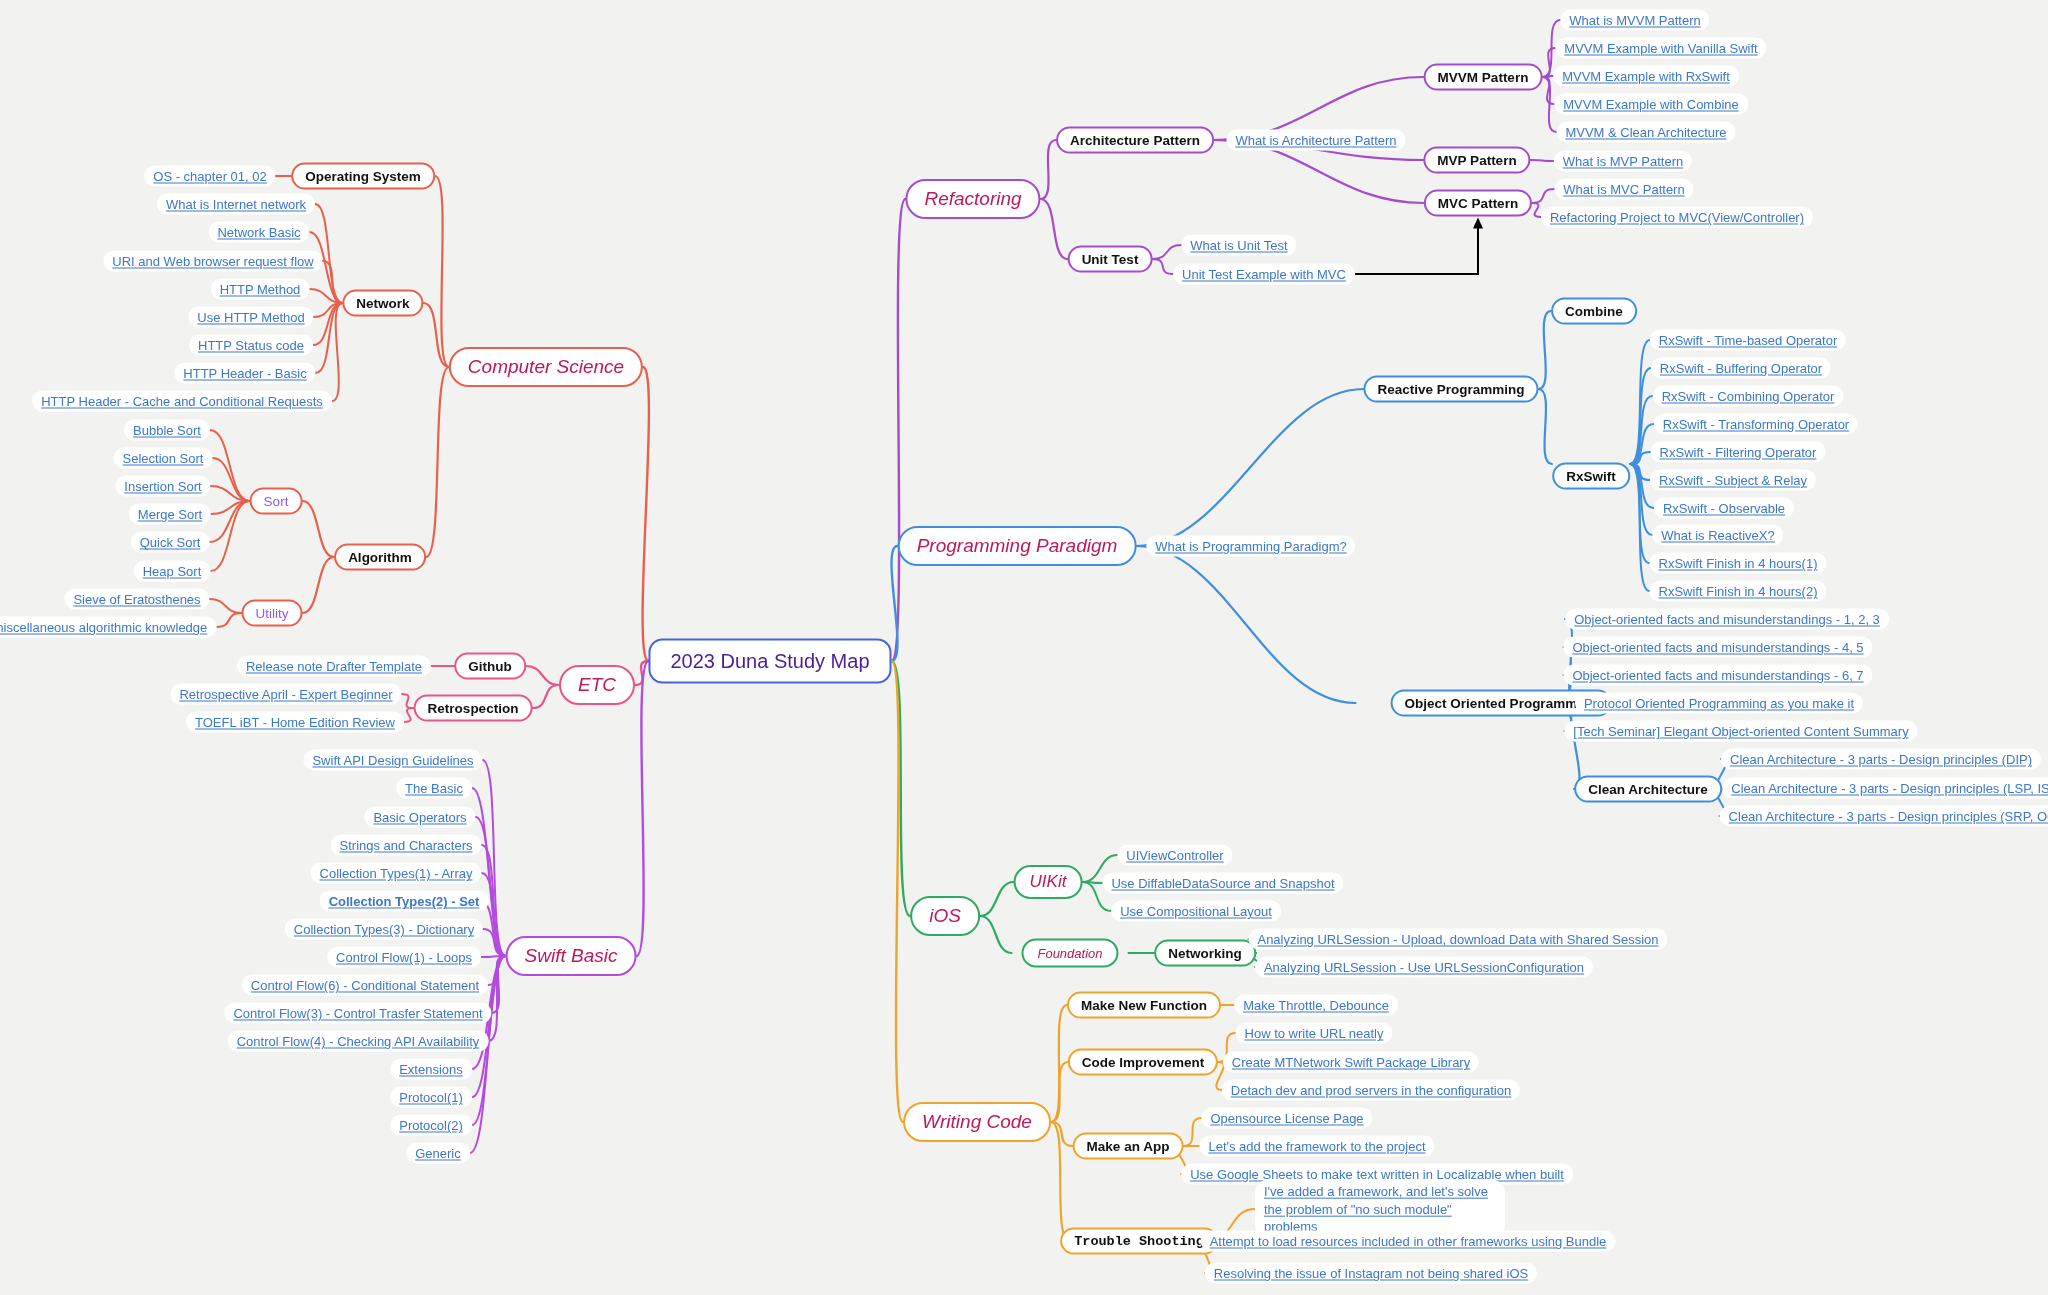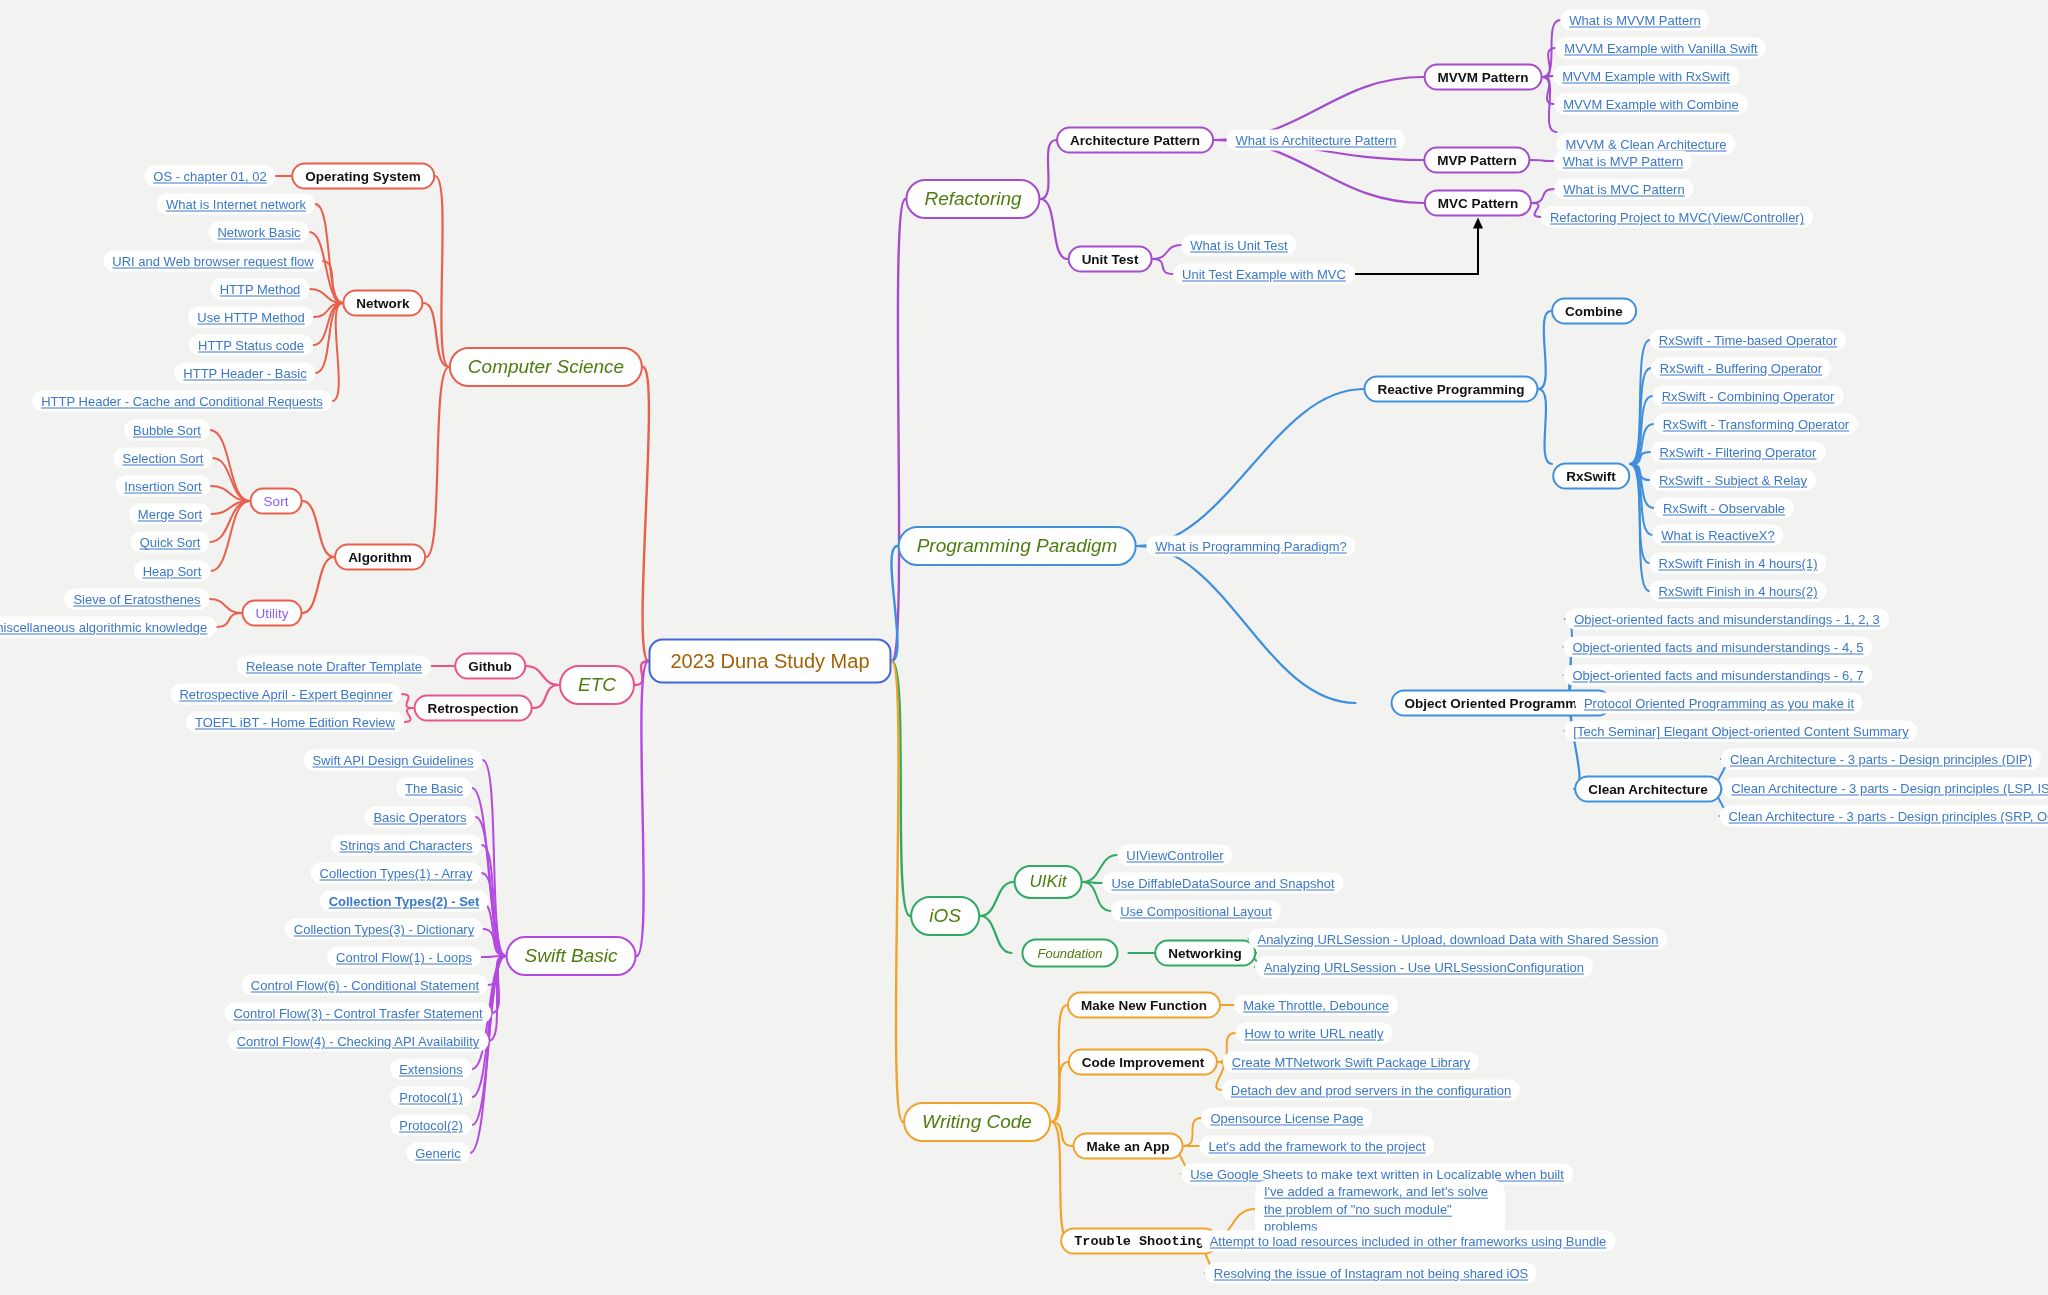--- a/index.html
+++ b/index.html
@@ -22,21 +22,21 @@
   
   .n-root{
     background:#fff;border:2.5px solid #4466d8;border-radius:14px;
     padding:9px 20px;font-size:20px;color:#111;font-weight:400;
   }
   
   .n-l1{
     background:#fff;border:2.2px solid currentColor;border-radius:22px;
     padding:7px 17px;font-size:19px;font-style:italic;font-weight:400;
   }
-  .n-l1 .lbl{color:#4d7c0f;}
+  .n-l1 .lbl{color:#be185d;}
   
   .n-l2{
     background:#fff;border:2px solid currentColor;border-radius:16px;
     padding:4px 12px;font-size:13.5px;font-weight:bold;
   }
   .n-l2 .lbl{color:#111;}
   
   .n-l2.text-accent .lbl{color:#8b5cf6;font-weight:400;}
   
   .n-leaf{
@@ -163,21 +163,21 @@
       <path d="M1183.5,1146 C1201.5,1146 1181.5,1146 1199.5,1146" fill="none" stroke="#efa32b" stroke-width="2" stroke-linecap="round"></path>
       <path d="M1183.5,1146 C1165.5,1146 1199,1174 1181,1174" fill="none" stroke="#efa32b" stroke-width="2" stroke-linecap="round"></path>
       <path d="M1051,1122 C1069,1122 1051.5,1241 1069.5,1241" fill="none" stroke="#efa32b" stroke-width="2.2" stroke-linecap="round"></path>
       <path d="M1208.5,1241 C1234.075,1241 1229.425,1209 1255,1209" fill="none" stroke="#efa32b" stroke-width="2" stroke-linecap="round"></path>
       <path d="M1208.5,1241 C1190.5,1241 1218.5,1241 1200.5,1241" fill="none" stroke="#efa32b" stroke-width="2" stroke-linecap="round"></path>
       <path d="M1208.5,1241 C1190.5,1241 1223,1273 1205,1273" fill="none" stroke="#efa32b" stroke-width="2" stroke-linecap="round"></path>
       <path d="M1355,274 L1478,274 L1478,225.5" fill="none" stroke="#000000" stroke-width="2"></path>
       <path d="M1478,217.5 L1473,228.5 L1483,228.5 Z" fill="#000000"></path>
     </svg>
   <div id="nodes">
-      <div class="node n-root" style="left: 770px; top: 661px; color: #a16207;">
+      <div class="node n-root" style="left: 770px; top: 661px; color: #4c1d95;">
         <span class="lbl">2023 Duna Study Map</span>
       </div>
       <div class="node n-l1" style="left: 546px; top: 367px; color: rgb(232, 96, 76);">
         <span class="lbl">Computer Science</span>
       </div>
       <div class="node n-l2" style="left: 363px; top: 176px; color: rgb(232, 96, 76);">
         <span class="lbl">Operating System</span>
       </div>
       <div class="node n-leaf" style="left: 210px; top: 176px; color: rgb(232, 96, 76);">
         <span class="lbl">OS - chapter 01, 02</span>
@@ -325,21 +325,21 @@
       </div>
       <div class="node n-leaf" style="left: 1661px; top: 48px; color: rgb(164, 76, 204);">
         <span class="lbl">MVVM Example with Vanilla Swift</span>
       </div>
       <div class="node n-leaf" style="left: 1646px; top: 76px; color: rgb(164, 76, 204);">
         <span class="lbl">MVVM Example with RxSwift</span>
       </div>
       <div class="node n-leaf" style="left: 1651px; top: 104px; color: rgb(164, 76, 204);">
         <span class="lbl">MVVM Example with Combine</span>
       </div>
-      <div class="node n-leaf" style="left: 1646px; top: 132px; color: rgb(164, 76, 204); margin-top: 12px;">
+      <div class="node n-leaf" style="left: 1646px; top: 132px; color: rgb(164, 76, 204);">
         <span class="lbl">MVVM &amp; Clean Architecture</span>
       </div>
       <div class="node n-l2" style="left: 1477px; top: 160px; color: rgb(164, 76, 204);">
         <span class="lbl">MVP Pattern</span>
       </div>
       <div class="node n-leaf" style="left: 1623px; top: 161px; color: rgb(164, 76, 204);">
         <span class="lbl">What is MVP Pattern</span>
       </div>
       <div class="node n-l2" style="left: 1478px; top: 203px; color: rgb(164, 76, 204);">
         <span class="lbl">MVC Pattern</span>

